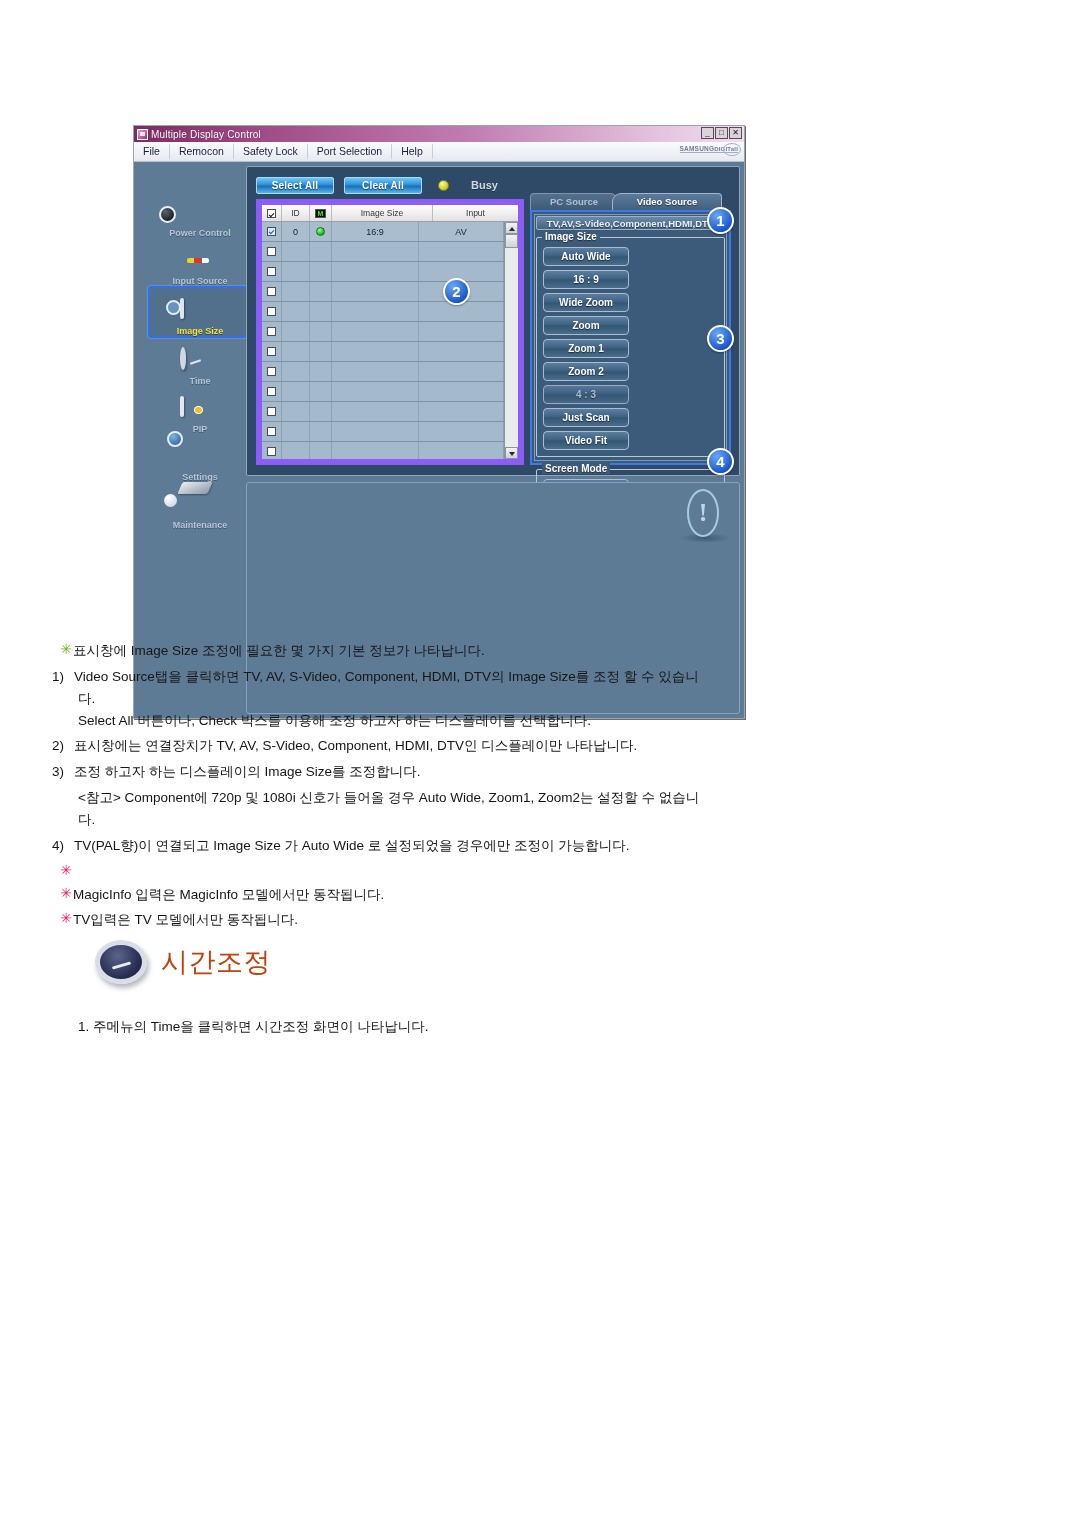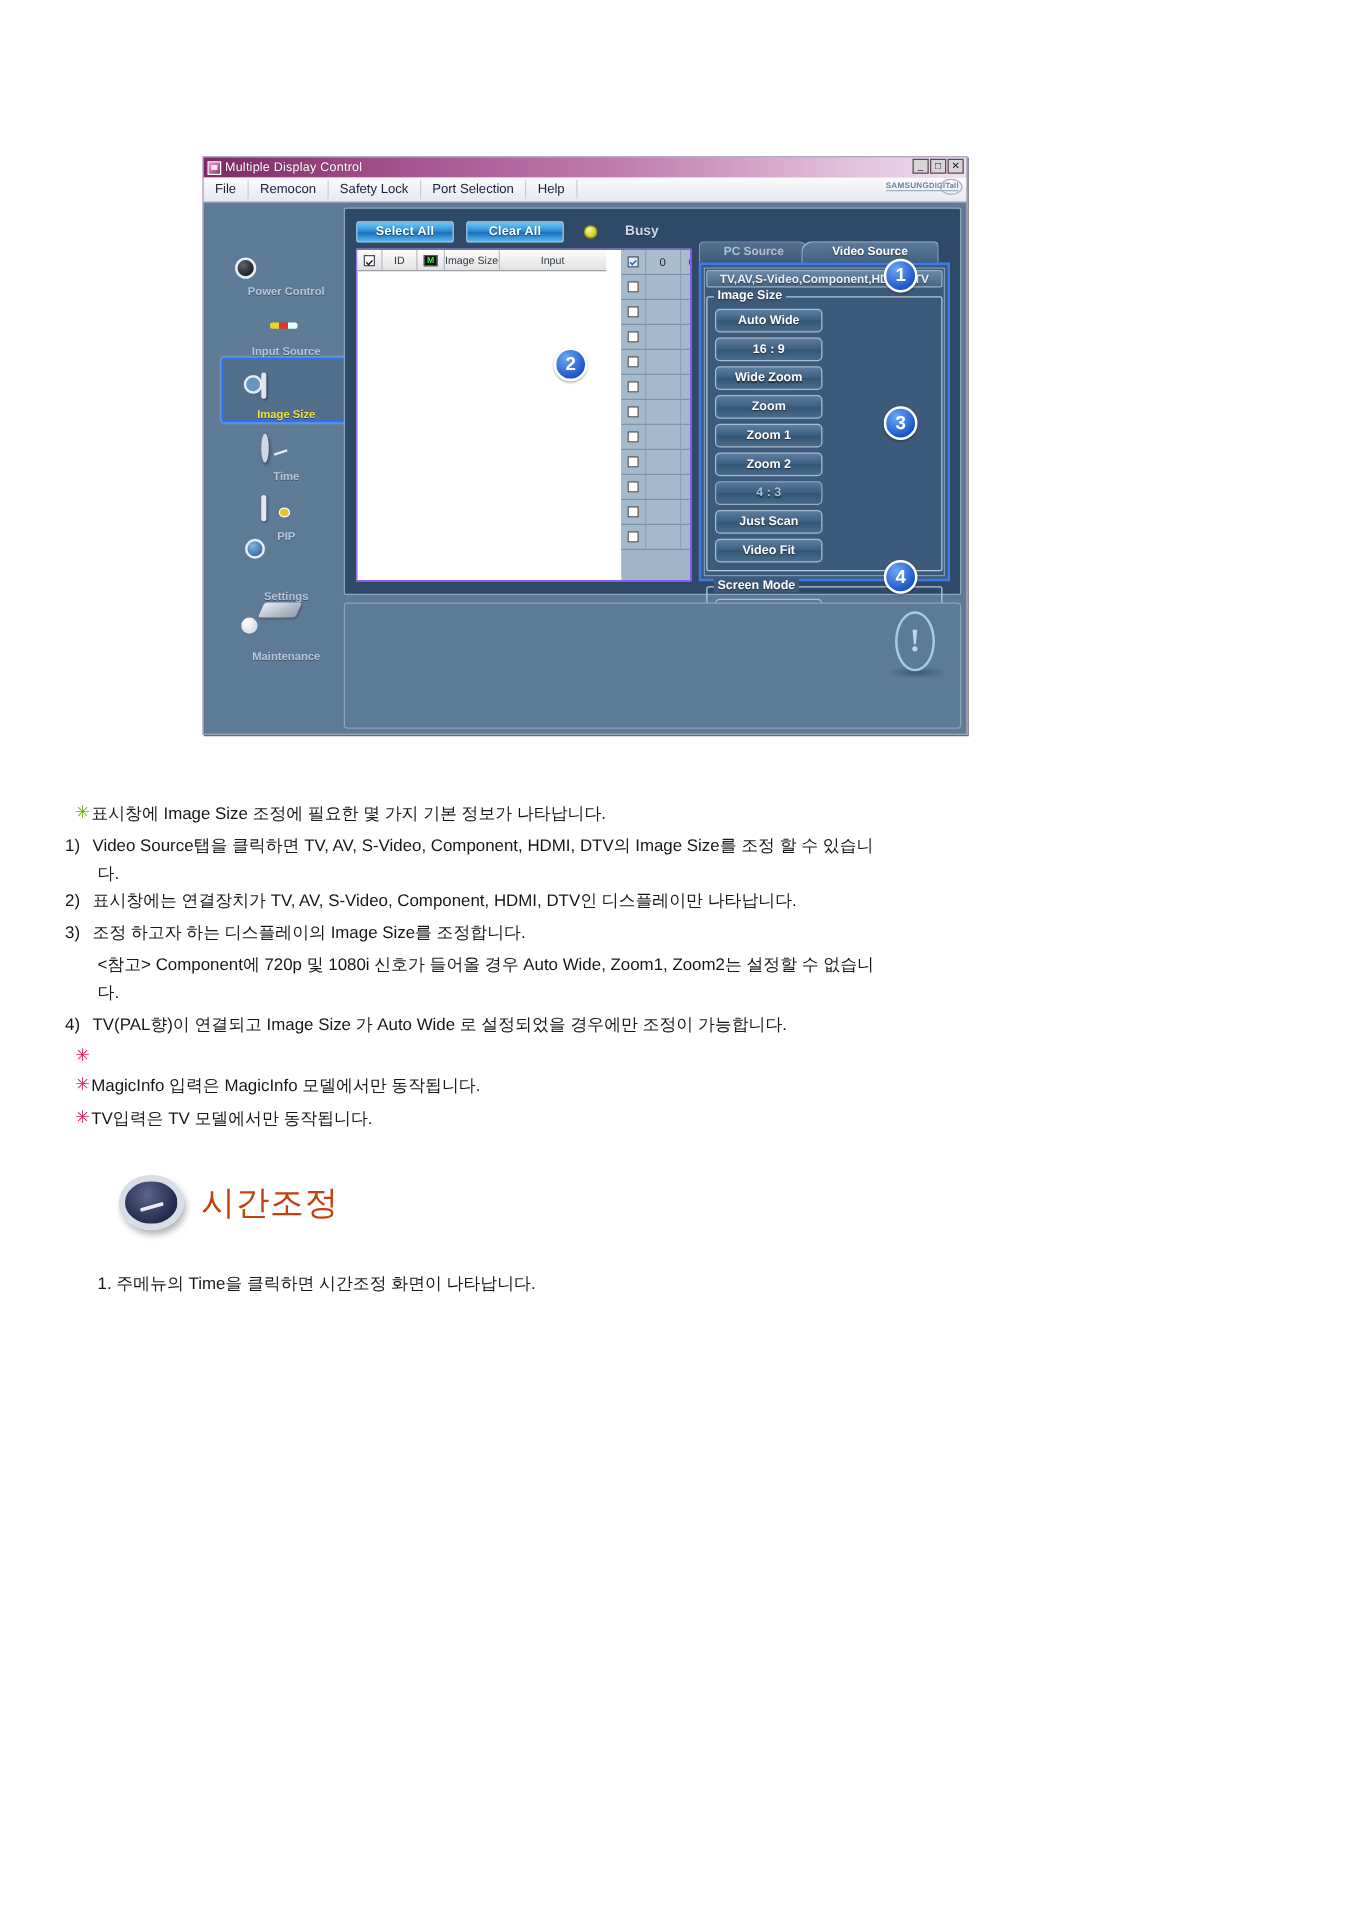--- a/index.html
+++ b/index.html
@@ -4,25 +4,24 @@
 <style>
   html,body{margin:0;padding:0;}
   body{
     width:1080px;height:1527px;background:#fff;
     font-family:"Liberation Sans","DejaVu Sans",sans-serif;
     position:relative;overflow:hidden;
   }
 
   
   .mdc-window{
-    position:absolute;left:133px;top:125px;width:612px;height:463px;
-    background:#f0abfc;border:1px solid #9aa5b0;
+    position:absolute;left:133px;top:125px;width:612px;height:594px;
+    background:#4d7c0f;border:1px solid #9aa5b0;
     box-shadow:1px 1px 0 #6b6b6b;
     box-sizing:border-box;
-    margin-left:29px;
   }
   .titlebar{
     height:16px;
     background:linear-gradient(to right,#7c2a63 0%,#9e4a85 20%,#c07db0 55%,#e3c1dd 85%,#f0dff0 100%);
     display:flex;align-items:center;position:relative;
   }
   .title-icon{
     width:11px;height:11px;margin:0 3px 0 3px;flex:0 0 auto;
     background:linear-gradient(135deg,#e8a0d0,#8a3a72);
     border:1px solid #fff;box-sizing:border-box;position:relative;
@@ -193,22 +192,22 @@
   .busy-led{
     width:11px;height:11px;border-radius:50%;
     background:radial-gradient(circle at 35% 30%,#fbfb90,#c8c420 75%);
     border:1px solid #8e8c18;box-sizing:border-box;
   }
   .busy-text{color:#cfd9e3;font-size:11px;font-weight:bold;text-shadow:0 1px 0 #1c3149;}
 
   
   .grid{
     position:absolute;left:9px;top:32px;width:268px;bottom:10px;
-    background:#fff;border:1px solid #8b5cf6;box-sizing:border-box;
-    display:flex;gap:12px;
+    background:#fff;border:6px solid #8b5cf6;box-sizing:border-box;
+    display:flex;flex-direction:column;
   }
   .grid-head{
     display:flex;height:16px;flex:0 0 auto;
     background:linear-gradient(to bottom,#fdfdfd,#e2e2e2);
     border-bottom:1px solid #9aa0a6;
   }
   .gh{
     font-size:8.5px;color:#31383f;display:flex;align-items:center;justify-content:center;
     border-right:1px solid #b9bec4;box-sizing:border-box;white-space:nowrap;
   }
@@ -654,20 +653,23 @@
     <span class="txt">표시창에 Image Size 조정에 필요한 몇 가지 기본 정보가 나타납니다.</span>
   </div>
 
   <div class="line" style="margin-bottom:0;">
     <span class="num">1)</span>
     <span class="txt">Video Source탭을 클릭하면 TV, AV, S-Video, Component, HDMI, DTV의 Image Size를 조정 할 수 있습니</span>
   </div>
   <div class="line" style="margin-bottom:0;">
     <span class="txt">다.</span>
   </div>
+  <div class="line">
+    <span class="txt">Select All 버튼이나, Check 박스를 이용해 조정 하고자 하는 디스플레이를 선택합니다.</span>
+  </div>
 
   <div class="line">
     <span class="num">2)</span>
     <span class="txt">표시창에는 연결장치가 TV, AV, S-Video, Component, HDMI, DTV인 디스플레이만 나타납니다.</span>
   </div>
 
   <div class="line">
     <span class="num">3)</span>
     <span class="txt">조정 하고자 하는 디스플레이의 Image Size를 조정합니다.</span>
   </div>

